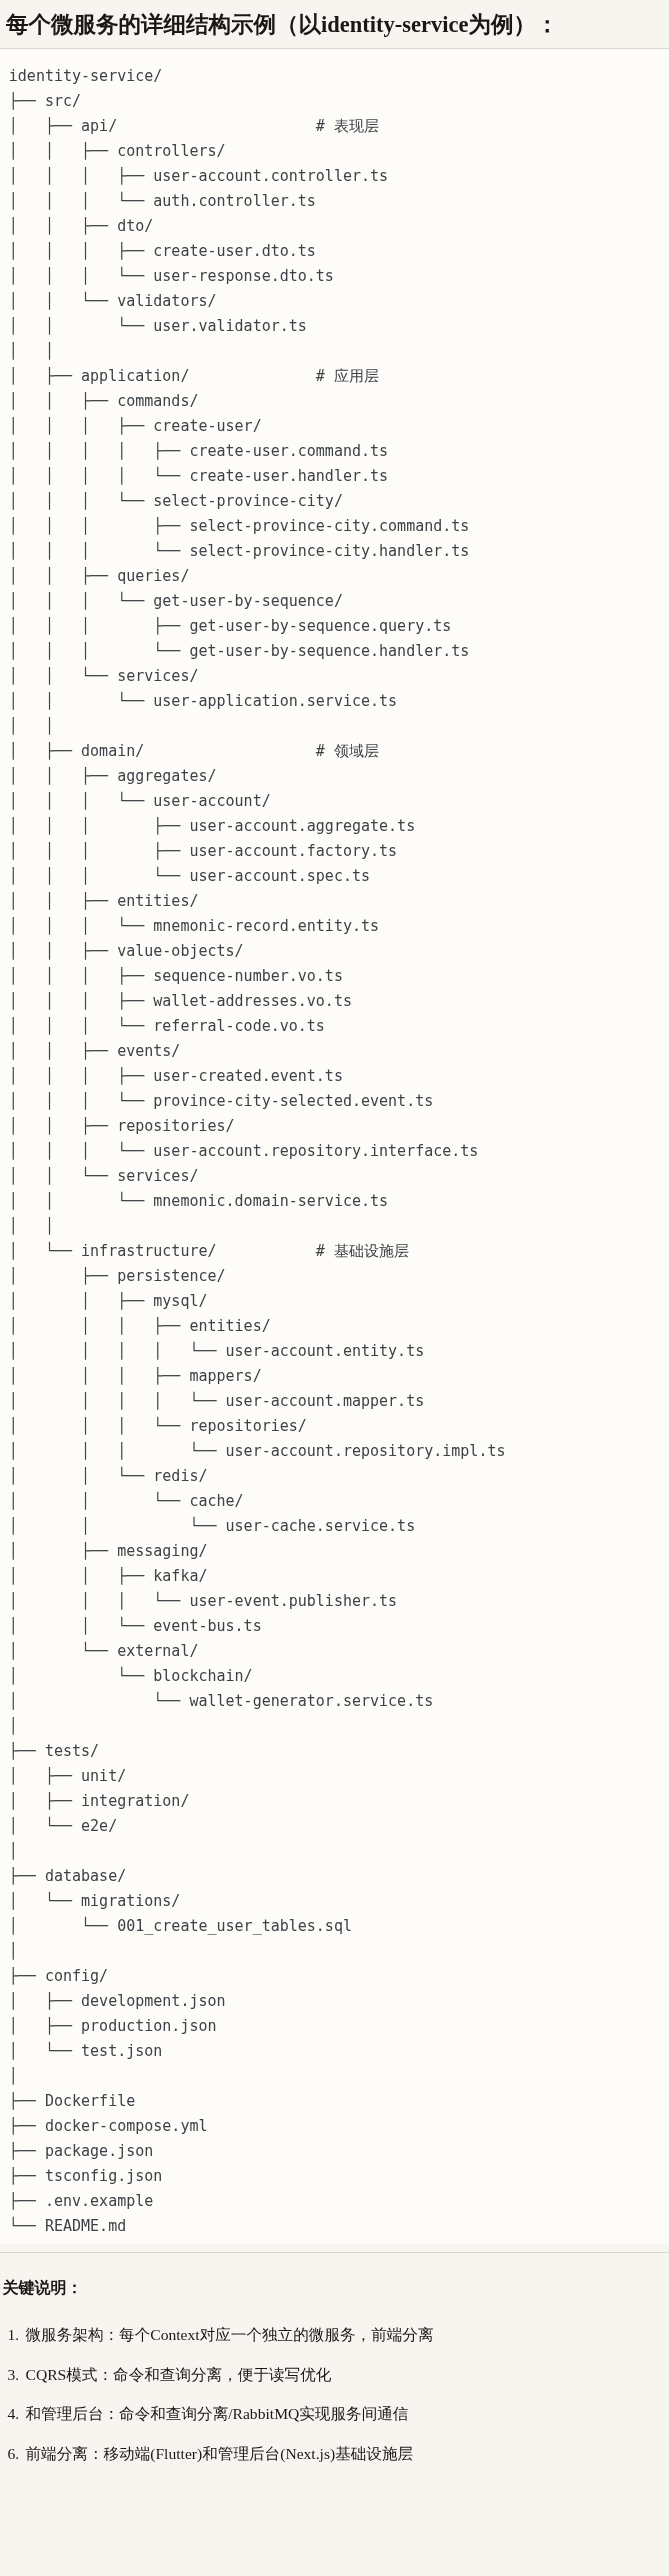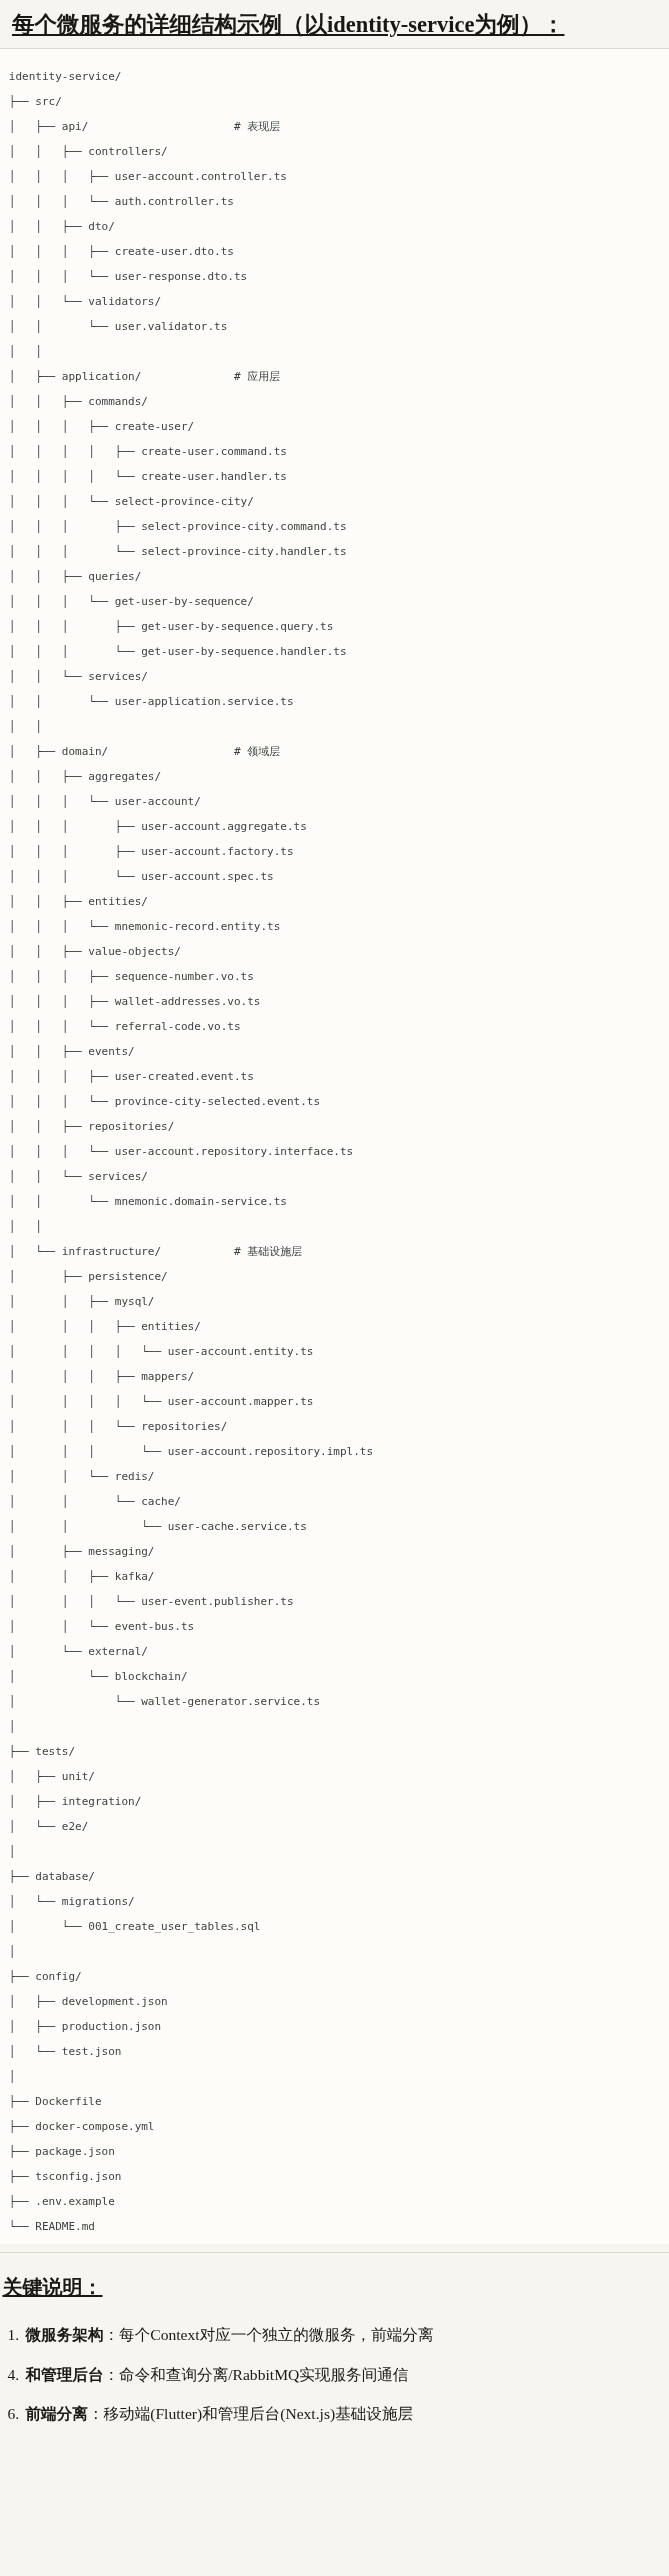--- a/index.html
+++ b/index.html
@@ -10,60 +10,59 @@
     --text-tree:#3c4247;
   }
   *{box-sizing:border-box;}
   html,body{margin:0;padding:0;}
   body{
     width:669px;
     background:var(--page-bg);
     color:var(--text-main);
     font-family:"Liberation Serif","DejaVu Serif",serif;
   }
-  header{padding:10px 5px 0 12px;text-decoration:underline;}
+  header{padding:10px 5px 0 6px;}
   h1{
     margin:0;
     font-size:22.5px;
     line-height:30px;
     font-weight:bold;
     letter-spacing:0;
   }
   hr{
     border:none;
     border-top:0.6px solid var(--divider);
     margin:8.1px 0 0 0;
   }
   .tree-section{
     background:var(--tree-bg);
     padding:15px 6.3px 5px 8.8px;
   }
   pre.file-tree{
     margin:0;
     font-family:"DejaVu Sans Mono","Liberation Mono",monospace;
-    font-size:11px;
+    font-size:15px;
     line-height:25px;
     color:var(--text-tree);
     white-space:pre;
   }
   .notes-section{padding:0 5px 8.8px 2.5px;}
   h2{
     margin:21px 0 22.5px 0;
-    font-size:20px;
+    font-size:16px;
     line-height:27.5px;
     font-weight:bold;
-    text-decoration:underline;
   }
   .note-item{
     font-size:15.6px;
     line-height:22px;
     margin:0 0 17.5px 0;
   }
   .note-num{margin:0 6.3px 0 5px;}
-  .note-term{font-weight:bold;}
+  .note-term{font-weight:normal;}
 </style>
 </head>
 <body>
 
 <header>
   <h1>每个微服务的详细结构示例（以identity-service为例）：</h1>
 </header>
 
 <hr>
 
@@ -158,20 +157,21 @@
 </section>
 
 <hr>
 
 <section class="notes-section">
   <h2>关键说明：</h2>
   <div id="notes-list">
   <div class="note-item"><span class="note-num">1.</span><span class="note-term">微服务架构</span><span class="note-text">：每个Context对应一个独立的微服务，前端分离</span></div>
 
 
+  <div class="note-item"><span class="note-num">3.</span><span class="note-term">CQRS模式</span><span class="note-text">：命令和查询分离，便于读写优化</span></div>
 
   <div class="note-item"><span class="note-num">4.</span><span class="note-term">和管理后台</span><span class="note-text">：命令和查询分离/RabbitMQ实现服务间通信</span></div>
 
 
   <div class="note-item"><span class="note-num">6.</span><span class="note-term">前端分离</span><span class="note-text">：移动端(Flutter)和管理后台(Next.js)基础设施层</span></div>
 </div>
 
 </section>
 
 

